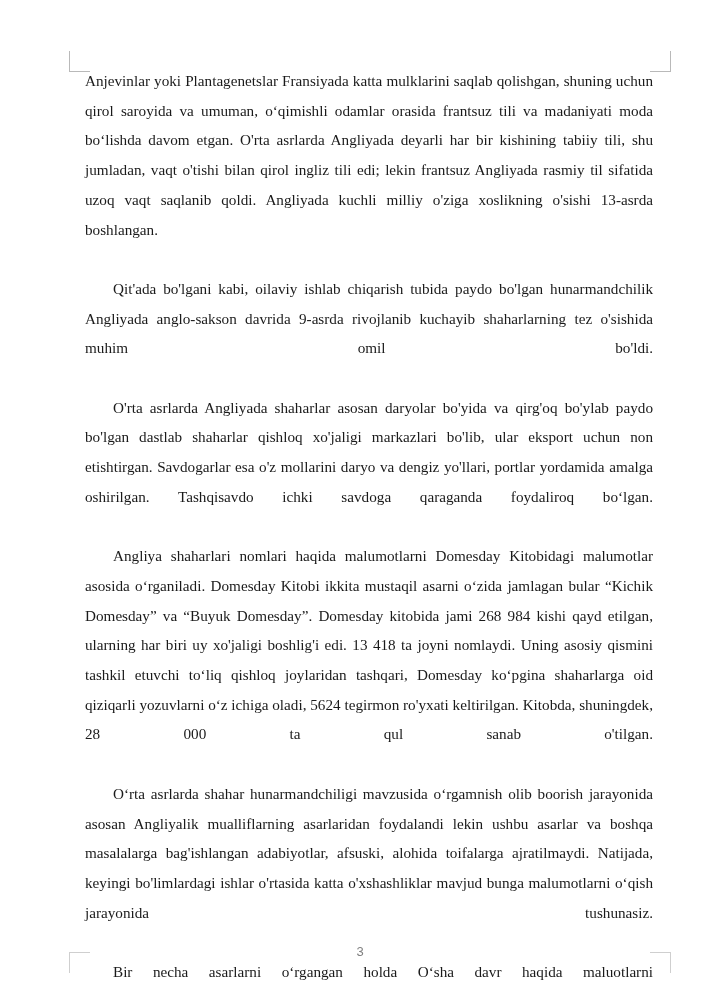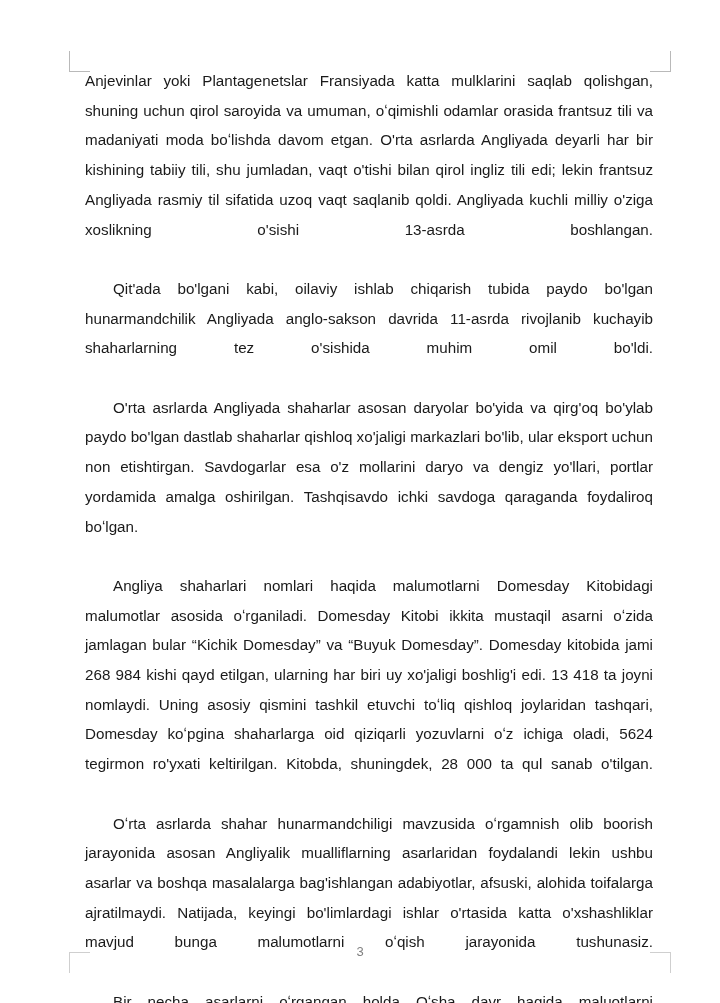--- a/index.html
+++ b/index.html
@@ -48,20 +48,21 @@
     -webkit-hyphens: none;
     hyphens: none;
   }
 
   .body-text p {
     margin: 0;
     padding: 0;
     text-align: justify;
     text-indent: 0;
     white-space: pre-wrap;
+    font-family: Liberation Serif, serif;
   }
   .body-text p.indented {
     text-indent: 28px;
   }
 
   
   .body-text p::after {
     content: "";
     display: inline-block;
     width: 100%;
@@ -82,21 +83,21 @@
 
 <div class="page">
 
   <div class="crop tl"></div>
   <div class="crop tr"></div>
   <div class="crop bl"></div>
   <div class="crop br"></div>
 
   <div class="body-text">
     <p>Anjevinlar yoki Plantagenetslar Fransiyada katta mulklarini saqlab qolishgan, shuning uchun qirol saroyida va umuman, oʻqimishli odamlar orasida frantsuz tili va madaniyati moda boʻlishda davom etgan. O'rta asrlarda Angliyada deyarli har bir kishining tabiiy tili, shu jumladan, vaqt o'tishi bilan qirol ingliz tili edi; lekin frantsuz Angliyada rasmiy til sifatida uzoq vaqt saqlanib qoldi. Angliyada kuchli milliy o'ziga xoslikning o'sishi 13-asrda boshlangan.</p>
-    <p class="indented">Qit'ada bo'lgani kabi, oilaviy ishlab chiqarish tubida paydo bo'lgan hunarmandchilik Angliyada anglo-sakson davrida 11-asrda rivojlanib kuchayib shaharlarning tez o'sishida muhim omil bo'ldi.</p>
+    <p class="indented">Qit'ada bo'lgani kabi, oilaviy ishlab chiqarish tubida paydo bo'lgan hunarmandchilik Angliyada anglo-sakson davrida 9-asrda rivojlanib kuchayib shaharlarning tez o'sishida muhim omil bo'ldi.</p>
     <p class="indented">O'rta asrlarda Angliyada shaharlar asosan daryolar bo'yida va qirg'oq bo'ylab paydo bo'lgan dastlab shaharlar qishloq xo'jaligi markazlari bo'lib, ular eksport uchun non etishtirgan. Savdogarlar esa o'z mollarini daryo va dengiz yo'llari, portlar yordamida amalga oshirilgan. Tashqisavdo ichki savdoga qaraganda foydaliroq boʻlgan.</p>
     <p class="indented">Angliya shaharlari nomlari haqida malumotlarni Domesday Kitobidagi malumotlar asosida oʻrganiladi. Domesday Kitobi ikkita mustaqil asarni oʻzida jamlagan bular “Kichik Domesday” va “Buyuk Domesday”. Domesday kitobida jami 268 984 kishi qayd etilgan, ularning har biri uy xo'jaligi boshlig'i edi. 13 418 ta joyni nomlaydi. Uning asosiy qismini tashkil etuvchi toʻliq qishloq joylaridan tashqari, Domesday koʻpgina shaharlarga oid qiziqarli yozuvlarni oʻz ichiga oladi, 5624 tegirmon ro'yxati keltirilgan. Kitobda, shuningdek, 28 000 ta qul sanab o'tilgan.</p>
     <p class="indented">Oʻrta asrlarda shahar hunarmandchiligi mavzusida oʻrgamnish olib boorish jarayonida asosan Angliyalik mualliflarning asarlaridan foydalandi lekin ushbu asarlar va boshqa masalalarga bag'ishlangan adabiyotlar, afsuski, alohida toifalarga ajratilmaydi. Natijada, keyingi bo'limlardagi ishlar o'rtasida katta o'xshashliklar mavjud bunga malumotlarni oʻqish jarayonida tushunasiz.</p>
     <p class="indented">Bir necha asarlarni oʻrgangan holda Oʻsha davr haqida maluotlarni</p>
   </div>
 
   <div class="page-number">3</div>
 
 </div>
 

